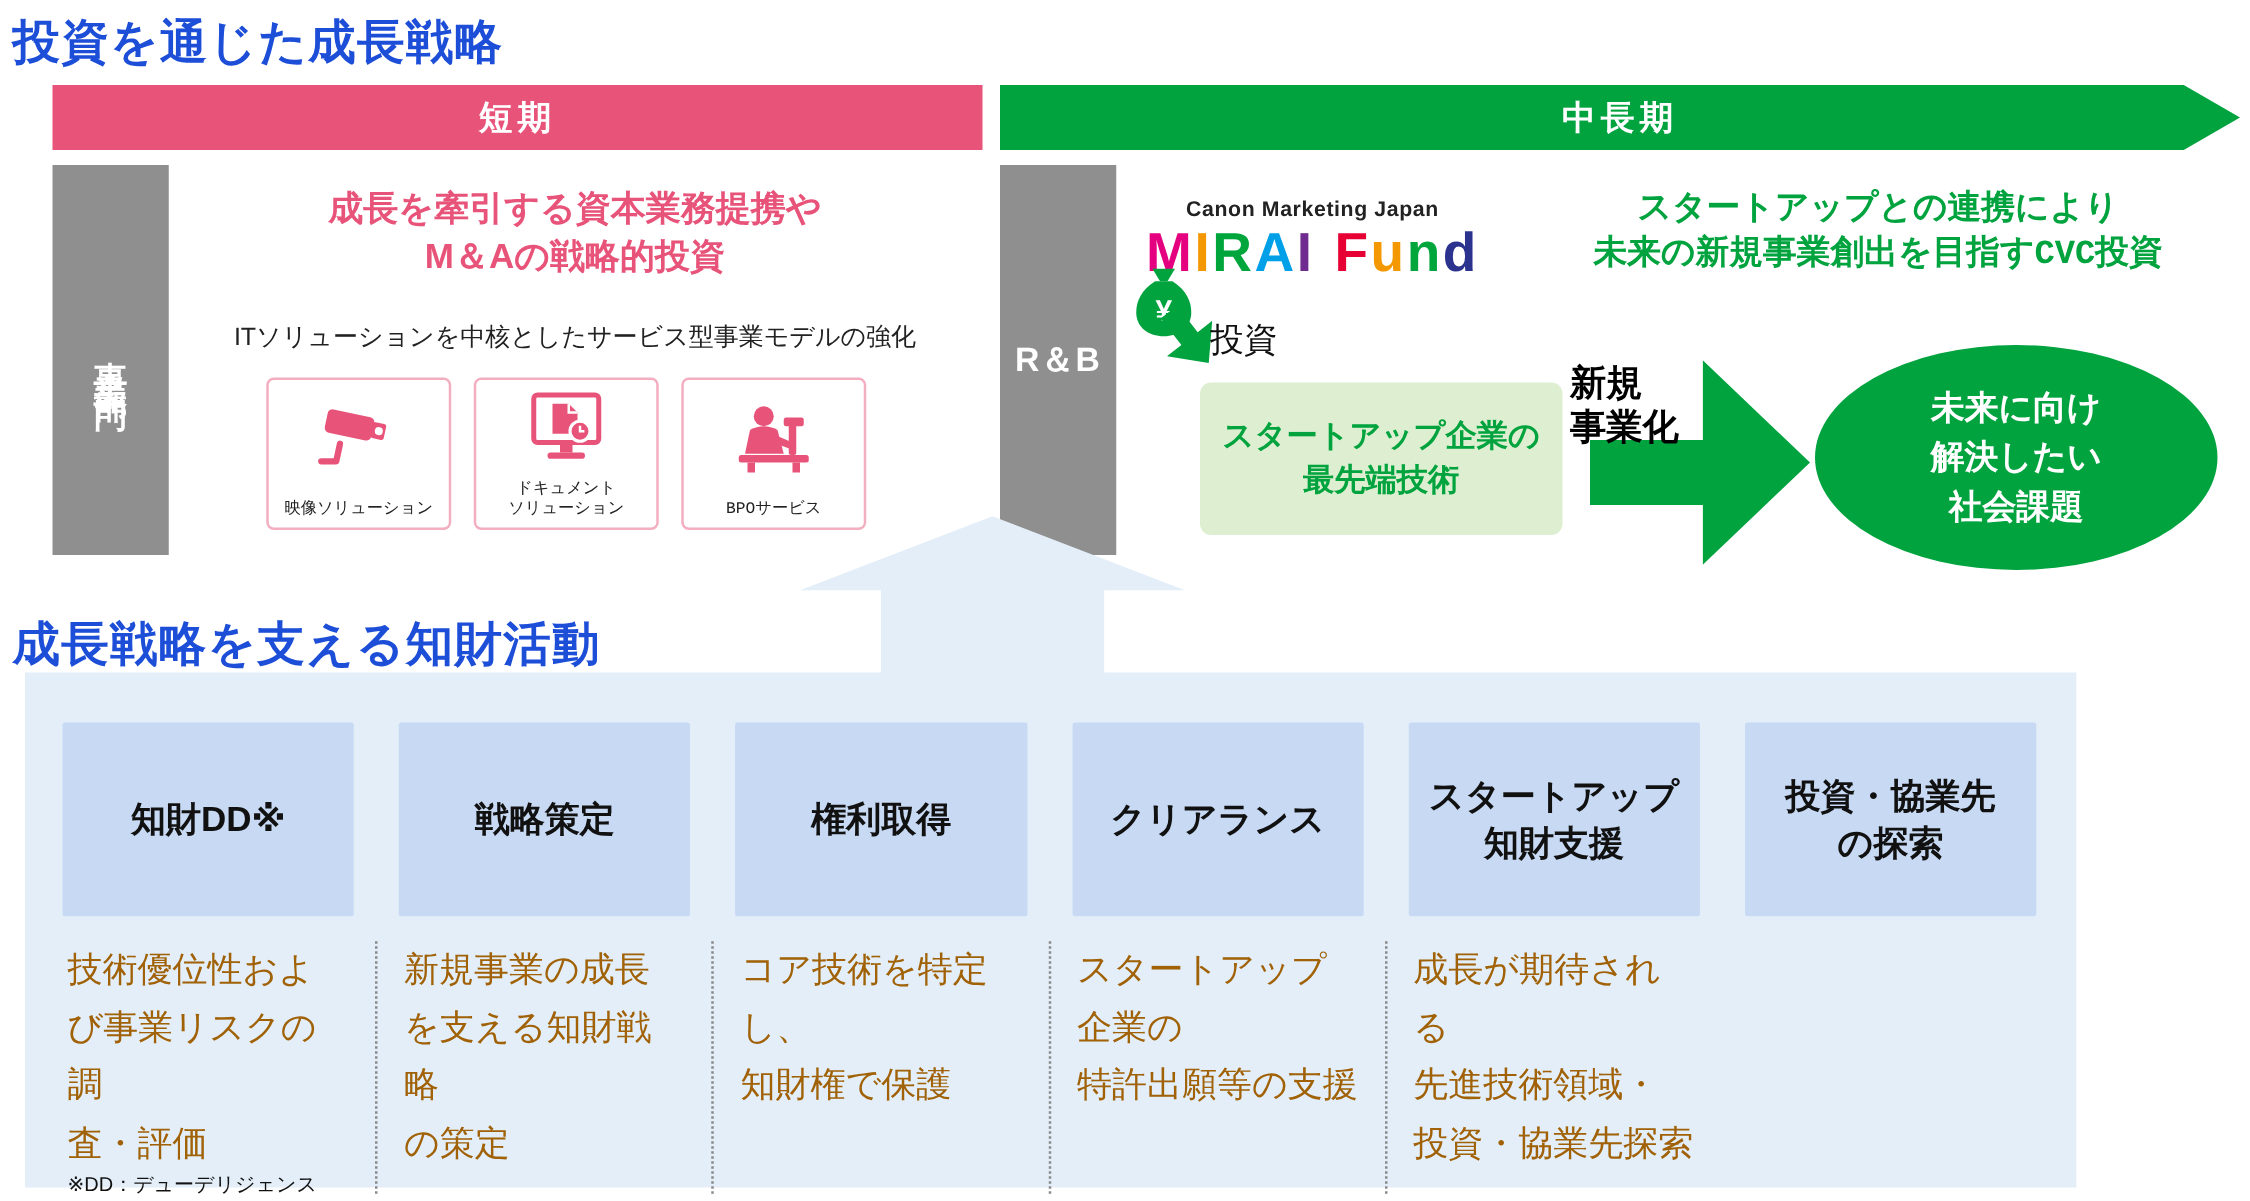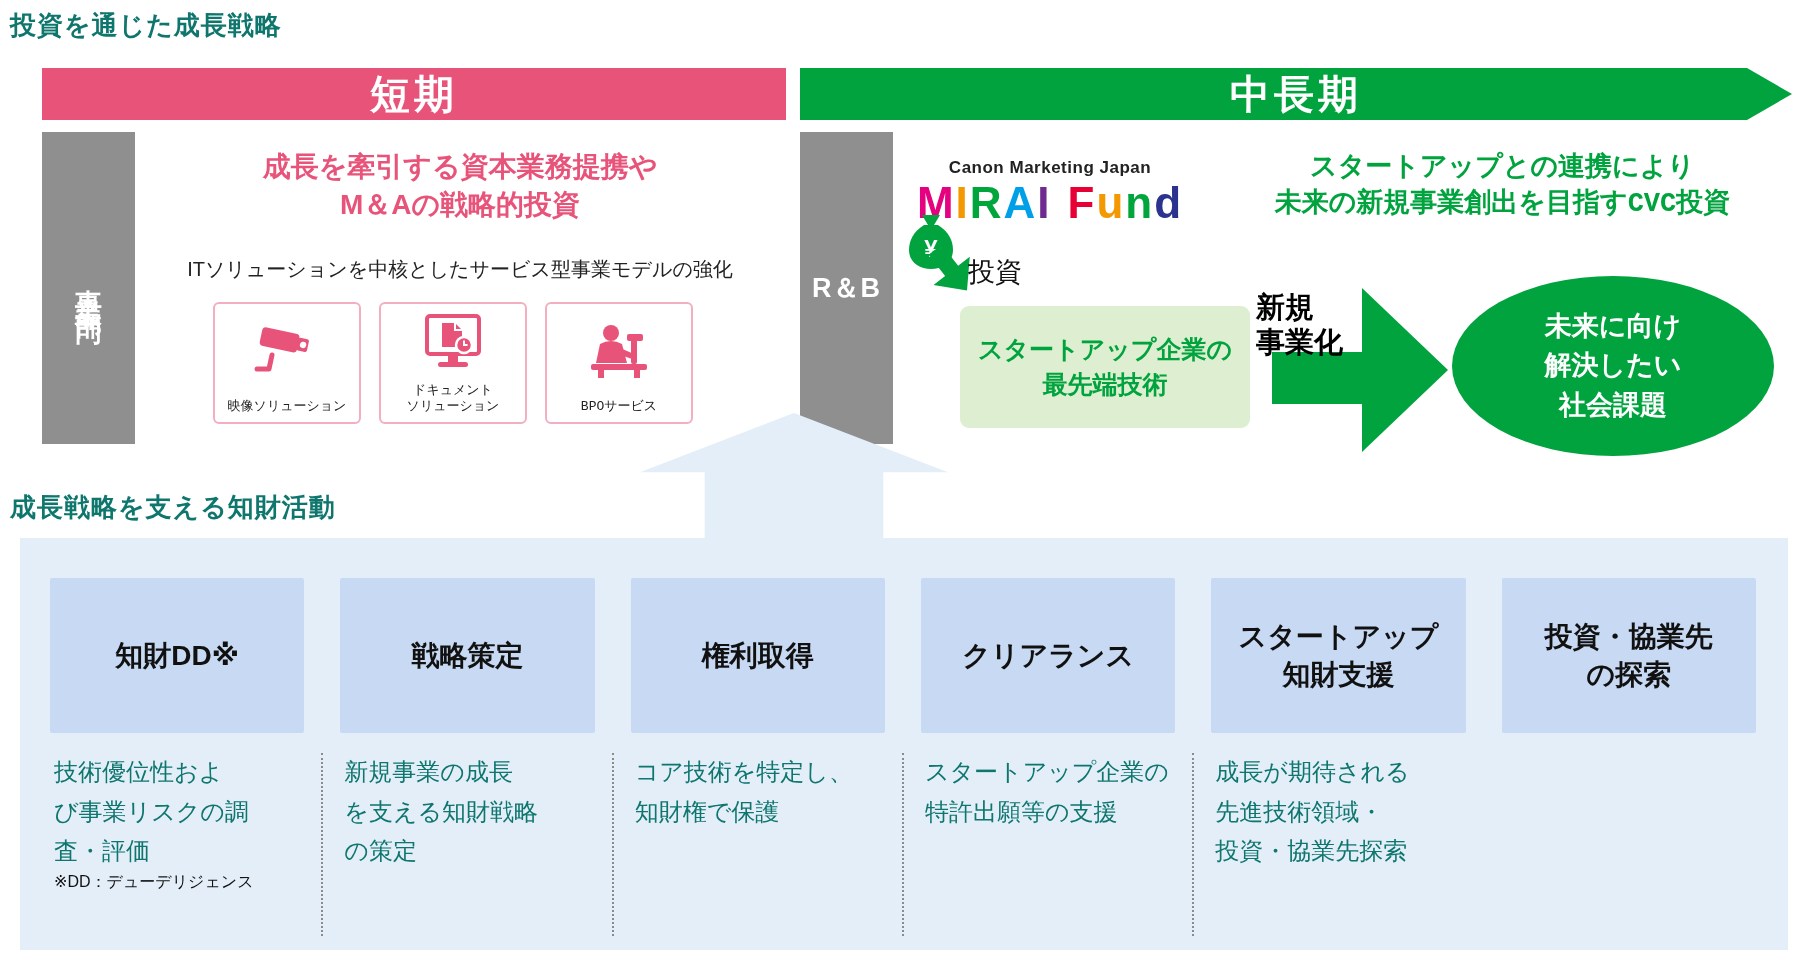--- a/index.html
+++ b/index.html
@@ -1,25 +1,25 @@
 <!DOCTYPE html>
 <html><head>
 <meta charset="utf-8">
 <style>
   * { box-sizing: border-box; }
   html,body { margin:0; padding:0; background:#fff; }
   body { font-family:"Liberation Sans","DejaVu Sans",sans-serif; color:#1a1a1a; }
   .stage { position:relative; width:1800px; height:961px; background:#fff; overflow:hidden; }
 
-  .title { position:absolute; margin:0; font-size:26px; font-weight:bold; color:#0f766e; letter-spacing:1px; }
+  .title { position:absolute; margin:0; font-size:38px; font-weight:bold; color:#1d4ed8; letter-spacing:1px; }
   #t-top { left:10px; top:8px; }
   #t-bottom { left:10px; top:490px; }
 
   .banner { position:absolute; top:68px; height:52px; display:flex; align-items:center; justify-content:center;
-            color:#fff; font-size:40px; font-weight:bold; letter-spacing:4px; }
+            color:#fff; font-size:27px; font-weight:bold; letter-spacing:4px; }
   .banner-pink { left:42px; width:744px; background:#e8537a; }
   .banner-green { left:800px; width:992px; background:#00a33e;
             clip-path: polygon(0 0, calc(100% - 45px) 0, 100% 50%, calc(100% - 45px) 100%, 0 100%); }
 
   .side-bar { position:absolute; top:132px; width:93px; height:312px; background:#8f8f8f;
               display:flex; align-items:center; justify-content:center; color:#fff; font-weight:bold; }
   .side-bar.left { left:42px; }
   .side-bar.right { left:800px; }
   .vtext { writing-mode:vertical-rl; text-orientation:upright; font-size:27px; letter-spacing:10px; }
   .htext { font-size:27px; letter-spacing:1px; }
@@ -58,32 +58,32 @@
   .nb-label { position:absolute; left:1256px; top:290px; width:114px; text-align:left; color:#000000;
               font-size:29px; font-weight:bold; line-height:1.2; white-space:pre-line; }
 
   .goal { position:absolute; left:1452px; top:276px; width:322px; height:180px; background:#00a33e;
           border-radius:50%; display:flex; align-items:center; justify-content:center; text-align:center;
           color:#fff; font-size:27px; font-weight:bold; line-height:1.45; white-space:pre-line; }
 
   .up-arrow { position:absolute; left:640px; top:413px; width:308px; height:126px; background:#e3eef9;
               clip-path: polygon(50% 0, 100% 47%, 79% 47%, 79% 100%, 21% 100%, 21% 47%, 0 47%); }
 
-  .panel { position:absolute; left:20px; top:538px; width:1768px; height:412px; background:#e3eef9; }
+  .panel { position:absolute; left:20px; top:538px; width:1641px; height:412px; background:#e3eef9; }
   .hdr-row, .desc-row { position:absolute; left:30px; right:32px; display:grid;
                         grid-template-columns:repeat(6,1fr); column-gap:36px; }
   .hdr-row { top:40px; }
   .hdr-box { height:155px; background:#c8daf3; display:flex; align-items:center; justify-content:center;
              text-align:center; font-size:28px; font-weight:bold; color:#111; line-height:1.35;
              white-space:pre-line; border-radius:2px; }
   .desc-row { top:215px; bottom:10px; }
   .desc-cell { position:relative; padding:0 4px; }
   .desc-cell + .desc-cell::before { content:""; position:absolute; left:-19px; top:0; bottom:4px;
              border-left:2px dotted #8a8a8a; }
-  .desc-text { font-size:24px; color:#0f766e; line-height:1.65; white-space:pre-line;font-family:Liberation Serif, serif; }
+  .desc-text { font-size:28px; color:#a16207; line-height:1.65; white-space:pre-line; }
   .desc-note { font-size:16px; color:#111; margin-top:0; }
 </style>
 </head>
 <body>
 
 <div class="stage">
 
   <h1 class="title" id="t-top">投資を通じた成長戦略</h1>
 
   <div class="banner banner-pink">

